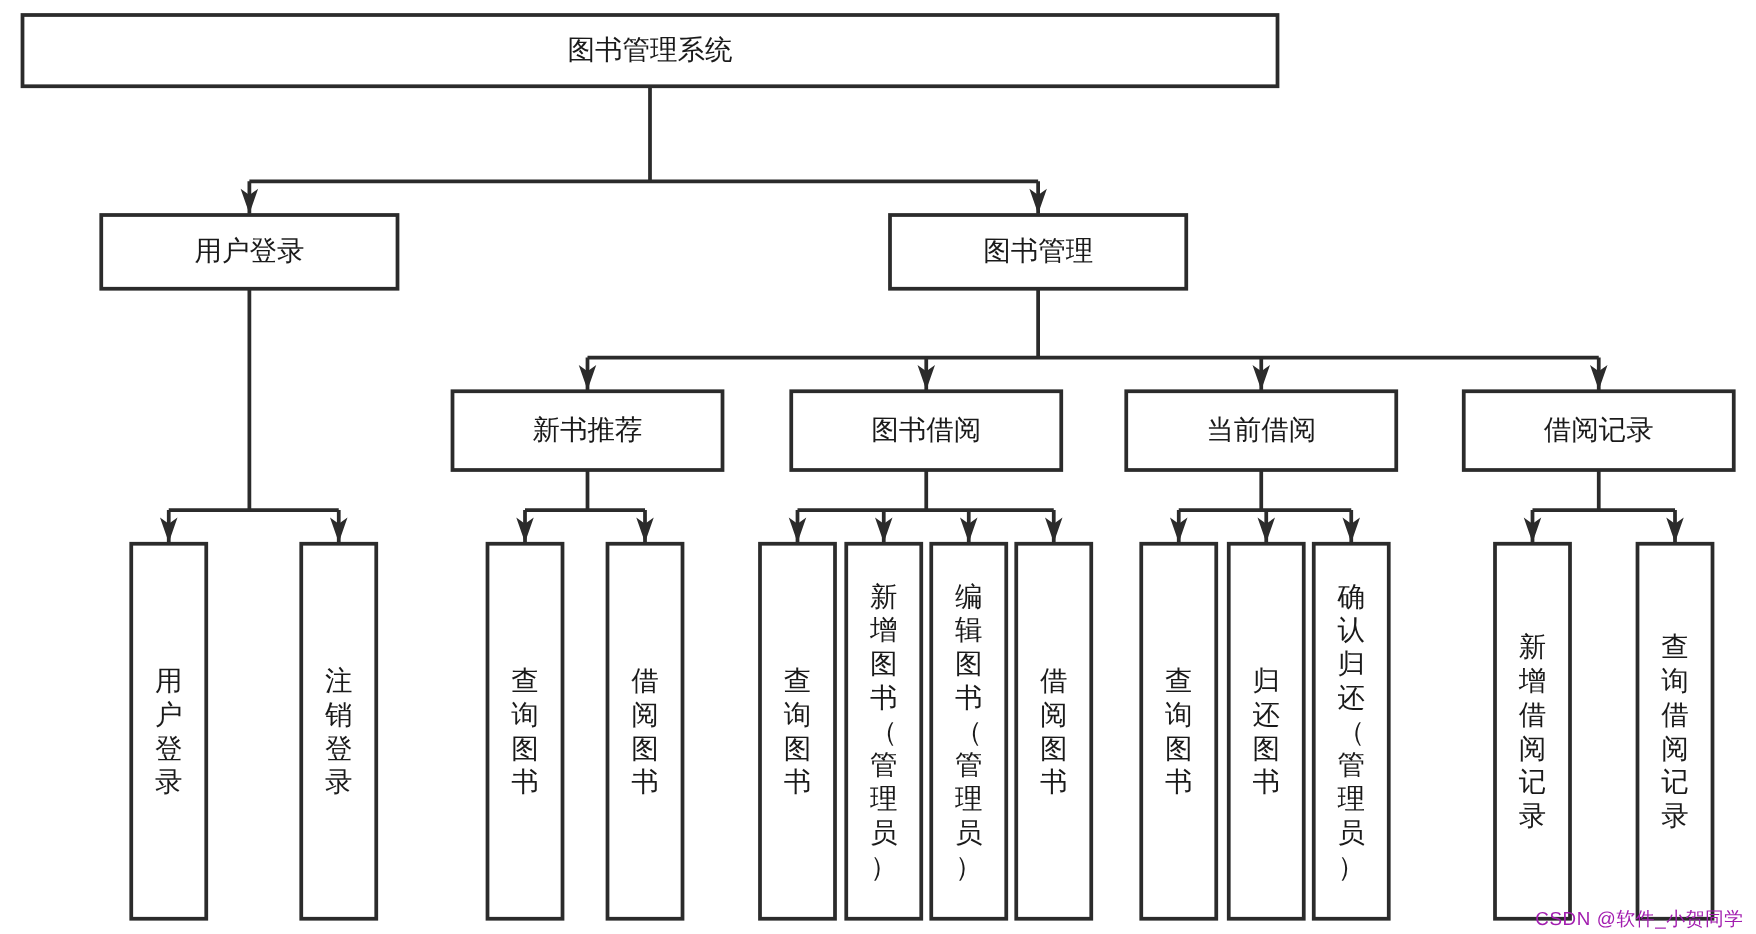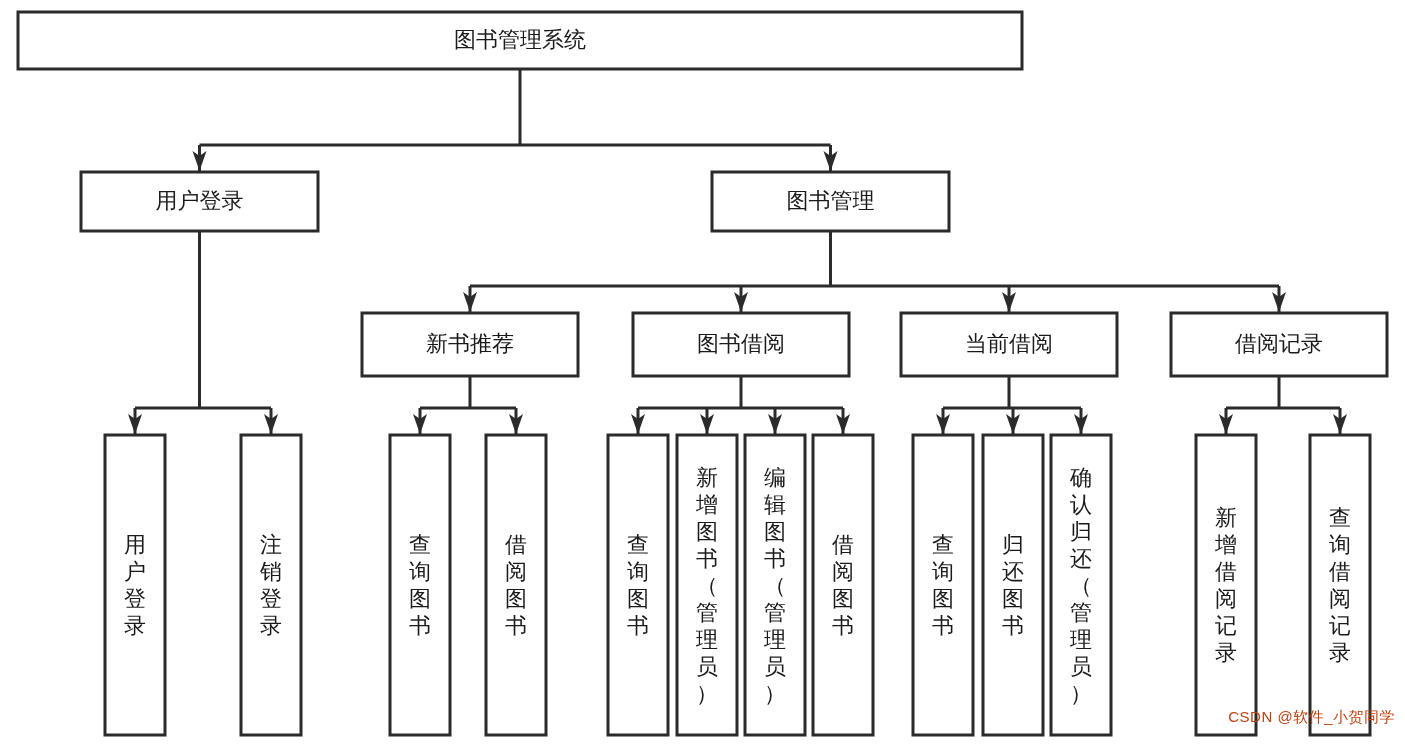--- a/index.html
+++ b/index.html
@@ -52,24 +52,24 @@
   }
   .node-label-v {
     fill: #1a1a1a;
     font-family: "Liberation Sans", "DejaVu Sans", sans-serif;
     font-size: 22px;
     text-anchor: middle;
   }
   .watermark {
     position: absolute;
     right: 10px;
-    bottom: 20px;
+    bottom: 2px;
     font-family: "Liberation Sans", "DejaVu Sans", sans-serif;
     font-size: 15px;
-    color: #c2410c;
+    color: #a21caf;
     letter-spacing: 0.5px;
     user-select: none;
     pointer-events: none;
     white-space: pre;
   }
 </style>
 </head>
 <body>
 
 <div id="diagram-root">

